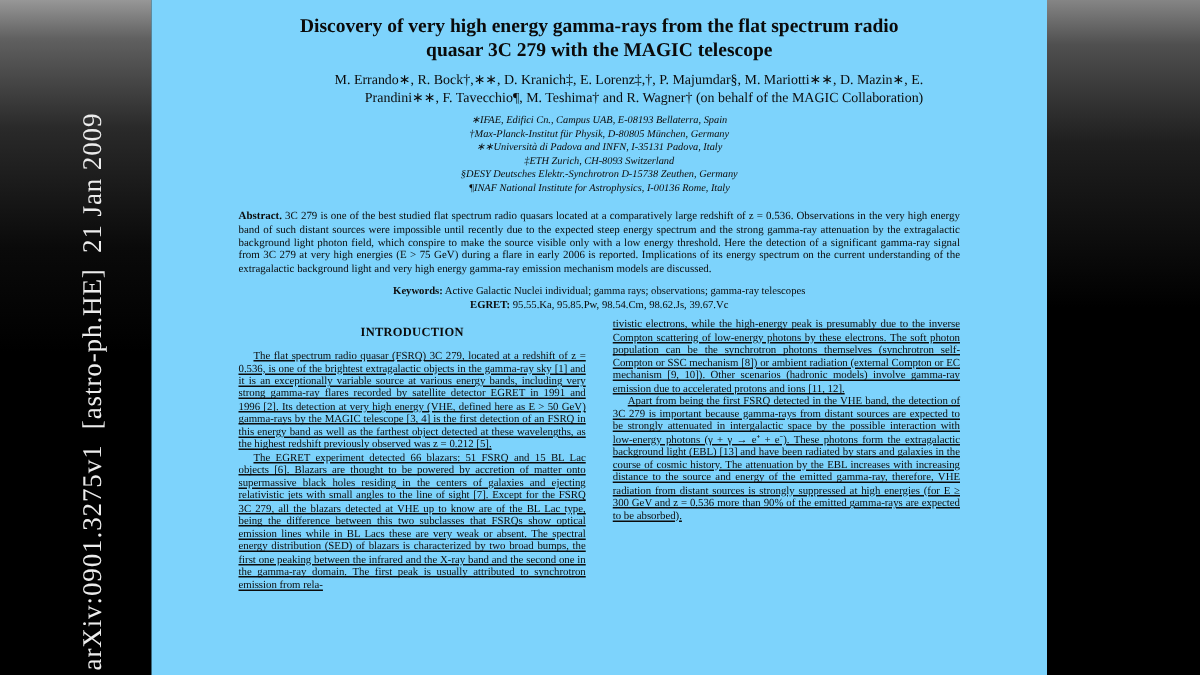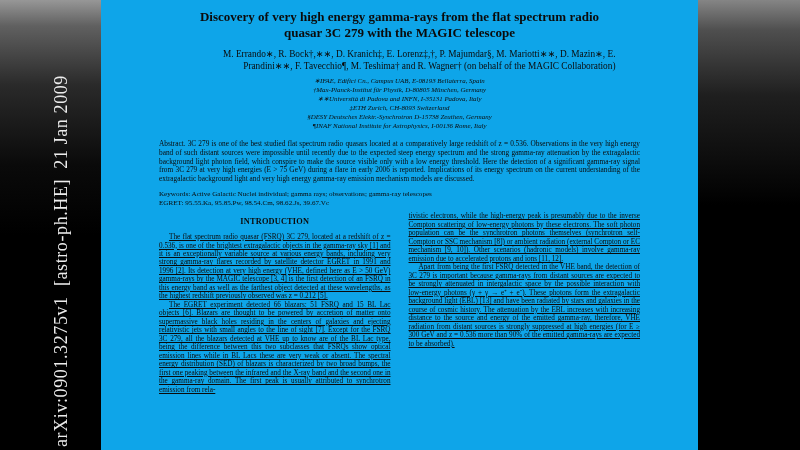--- a/index.html
+++ b/index.html
@@ -21,41 +21,41 @@
   .arxiv-watermark {
     position:absolute; left:51px; top:447px;
     transform-origin:0 0; transform:rotate(-90deg);
     white-space:nowrap; color:#ececec;
     font-size:18px; letter-spacing:0.6px;
     font-family:"Liberation Serif", serif;
   }
 
   .page {
     position:absolute; left:101px; top:0; width:597px; height:450px;
-    background:#0ea5e9; color:#0b0b0b;
+    background:#7dd3fc; color:#0b0b0b;
     padding:9px 58px 0 58px; overflow:hidden;
   }
 
   .title {
     font-size:13px; font-weight:bold; text-align:center;
     line-height:1.22; max-width:440px; margin:0 auto;
   }
   .authors {
     font-size:9.3px; text-align:right; line-height:1.32;
     max-width:432px; margin:7px auto 0 auto;
   }
   .affiliations {
     font-size:6.9px; font-style:italic; text-align:center;
     line-height:1.3; margin-top:5px;
   }
   .abstract {
     font-size:7.3px; text-align:justify; line-height:1.2; margin-top:9px;
   }
-  .meta { font-size:7.1px; line-height:1.3; margin-top:6px; }
-  .bold { font-weight:normal; }
+  .meta { font-size:7.1px; line-height:1.3; margin-top:6px;text-align:center; }
+  .bold { font-weight:bold; }
 
   .columns { display:flex; gap:18px; margin-top:4px; }
   .col { flex:1; min-width:0; font-size:7.2px; line-height:1.18; text-align:justify; }
   .col h2 {
     font-size:8.3px; font-weight:bold; text-align:center;
     margin:5px 0 6px 0; letter-spacing:0.2px;
   }
   .col p { margin:0;text-decoration:underline; }
   .col p.indent { text-indent:10px; }
 </style>

